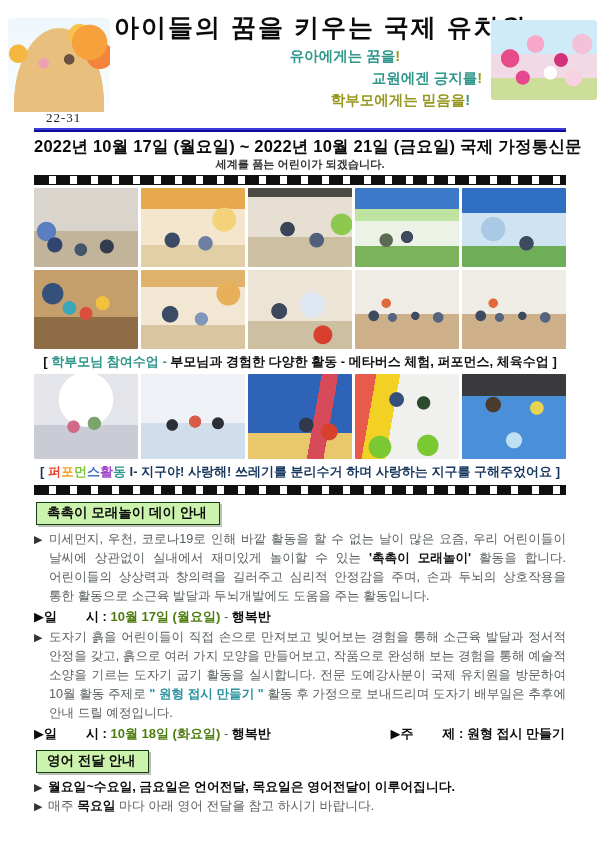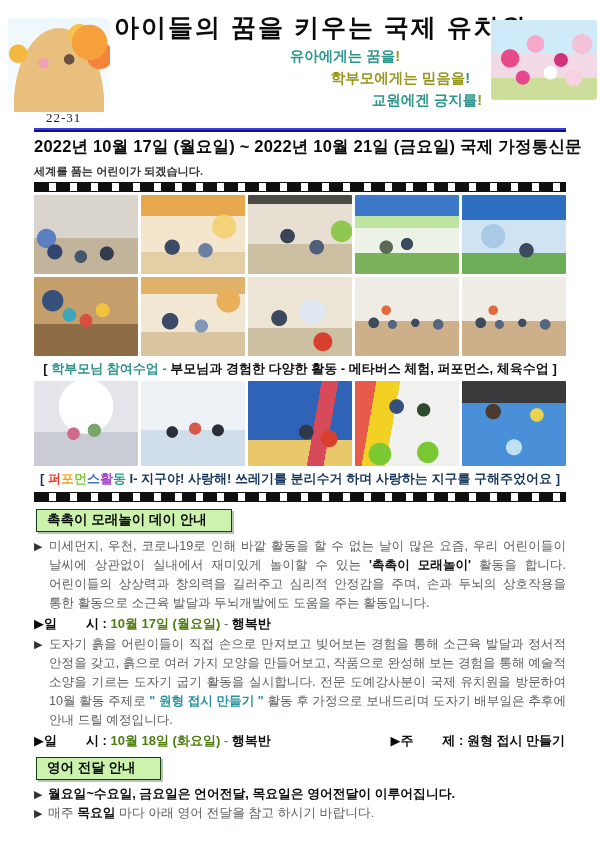--- a/index.html
+++ b/index.html
@@ -50,21 +50,21 @@
   .c-olive{color:#97971e;}
   .docnum{
     position:absolute;left:12px;bottom:0;font-size:13px;letter-spacing:1px;
     font-family:"Liberation Serif","DejaVu Serif",serif;color:#222;
   }
   .blueline{margin-top:2px;height:4px;background:linear-gradient(#3b3bdd 0 62%,#0d0d96 62% 100%);}
   .dateline{
     margin-top:4px;text-align:center;font-size:16.5px;font-weight:bold;
     letter-spacing:0.2px;line-height:21px;color:#0b0b0b;white-space:nowrap;
   }
-  .motto{margin-top:8px;text-align:left;font-size:11.2px;font-weight:bold;color:#333;line-height:13px;}
+  .motto{margin-top:1px;text-align:center;font-size:11.2px;font-weight:bold;color:#333;line-height:13px;}
   
   .filmstrip{
     margin-top:4px;height:8px;border:1px solid #101010;background-color:#fff;
     background-image:repeating-linear-gradient(90deg,#101010 0 14px,#ffffff 14px 21px);
   }
   
   .pgrid{margin-top:3px;display:grid;grid-template-columns:repeat(5,1fr);gap:3px;}
   .ph{height:79px;border-radius:1px;}
   .ph3 .ph{height:85px;}
   .ph-room-a{background:
@@ -139,21 +139,21 @@
       radial-gradient(circle at 30% 36%,#4a3b2e 0 8%,rgba(0,0,0,0) 9%),
       radial-gradient(circle at 72% 40%,#e8d24e 0 7%,rgba(0,0,0,0) 8%),
       radial-gradient(circle at 50% 78%,#bfe0f2 0 9%,rgba(0,0,0,0) 10%),
       linear-gradient(#3a3a3c 0 26%,#4a90d9 26% 100%);}
   
   .caption{margin-top:4px;text-align:center;font-size:13px;font-weight:bold;line-height:18px;white-space:nowrap;}
   .cap2-rest{color:#17365d;}
   .r0{color:#e8412e}.r1{color:#f5a623}.r2{color:#7fc83c}.r3{color:#4472c4}.r4{color:#a24bc8}.r5{color:#2e968b}
   
   .section-box{
-    display:inline-block;margin:7px 0 3px 2px;padding:2px 24px 3px 10px;
+    display:inline-block;margin:7px 0 3px 2px;padding:2px 12px 3px 10px;
     background:#ccf3ae;border:1px solid #143f14;box-shadow:2px 2px 0 #b9c4b4;
     font-size:13.5px;font-weight:bold;color:#0b0b0b;line-height:16px;
   }
   .para{
     position:relative;margin-top:2px;padding-left:15px;
     font-size:12.6px;line-height:19px;color:#59605a;text-align:justify;
     word-break:keep-all;
   }
   .para .marker{position:absolute;left:0;top:0;color:#333;font-size:11px;}
   .s-n{}
@@ -172,22 +172,22 @@
 </head>
 <body>
 
 <div class="page">
 
   <div class="header">
     <div class="art-left"></div>
     <div class="main-title">아이들의 꿈을 키우는 국제 유치원</div>
     <div class="slogans">
       <div class="slogan-line sl1"><span class="c-teal">유아에게는 꿈을</span><span class="c-olive">!</span></div>
+      <div class="slogan-line sl3"><span class="c-teal">교원에겐 긍지를</span><span class="c-olive">!</span></div>
       <div class="slogan-line sl2"><span class="c-olive">학부모에게는 믿음을</span><span class="c-teal">!</span></div>
-      <div class="slogan-line sl3"><span class="c-teal">교원에겐 긍지를</span><span class="c-olive">!</span></div>
     </div>
     <div class="art-right"></div>
     <div class="docnum">22-31</div>
   </div>
 
   <div class="blueline"></div>
   <div class="dateline">2022년 10월 17일 (월요일) ~ 2022년 10월 21일 (금요일) 국제 가정통신문</div>
   <div class="motto">세계를 품는 어린이가 되겠습니다.</div>
 
   <div class="filmstrip"></div>

